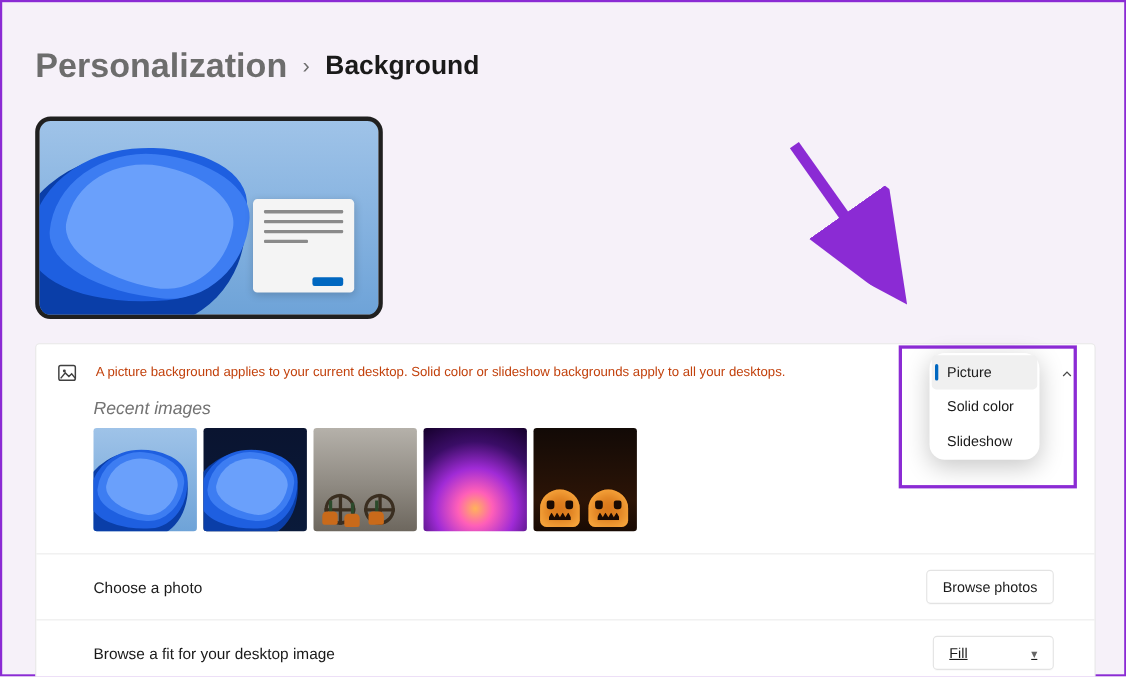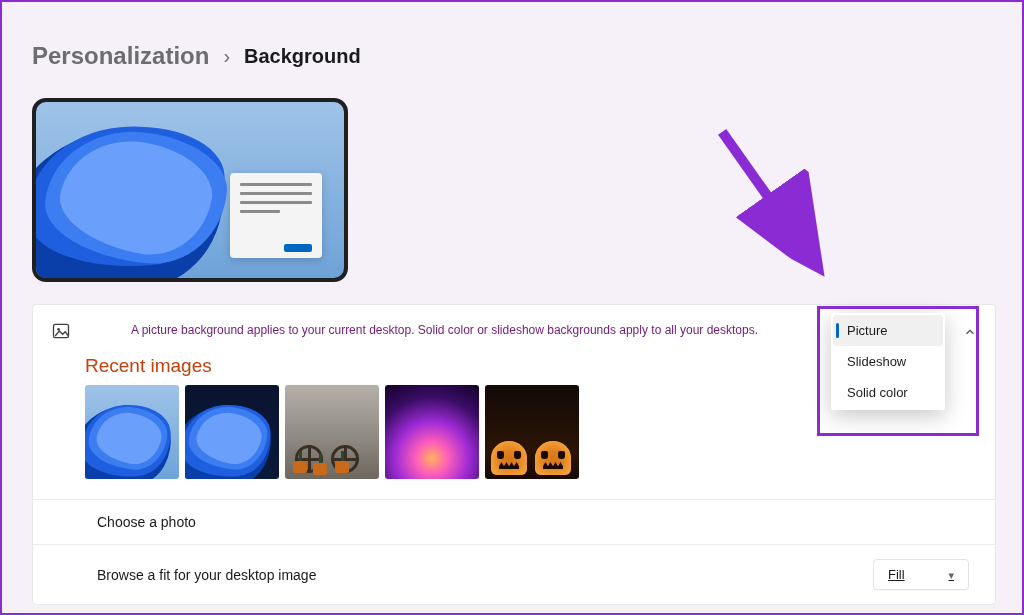--- a/index.html
+++ b/index.html
@@ -1,53 +1,53 @@
 <!DOCTYPE html>
 <html><head>
   <meta charset="utf-8">
   <style>
     * { margin: 0; padding: 0; box-sizing: border-box; font-family: 'Segoe UI', Tahoma, sans-serif; }
     body { background: #f6f1f9; width: 1024px; height: 615px; overflow: hidden; position: relative; }
     .page { border: 2px solid #8b2bd4; width: 1024px; height: 615px; background: #f6f1f9; padding: 40px 30px 30px 30px; position: relative; }
     .breadcrumb { display: flex; align-items: center; gap: 14px; margin-bottom: 28px; }
-    .crumb-parent { font-size: 24px; font-weight: 600; color: #6d6d6d; }
+    .crumb-parent { font-size: 31px; font-weight: 600; color: #6d6d6d; }
     .crumb-sep { font-size: 20px; color: #6d6d6d; }
-    .crumb-current { font-size: 20px; font-weight: 600; color: #1a1a1a; }
+    .crumb-current { font-size: 24px; font-weight: 600; color: #1a1a1a; }
 
     .preview-monitor { width: 316px; height: 184px; border: 4px solid #202020; border-radius: 14px; background: linear-gradient(180deg,#9fc3e8 0%, #6ea3d8 100%); position: relative; overflow: hidden; }
     .bloom { position: absolute; left: -20px; top: 0; width: 260px; height: 184px; }
     .layer { position: absolute; border-radius: 50% 50% 40% 60% / 60% 40% 60% 40%; }
     .l1 { width: 220px; height: 160px; background: #0a3ea8; left: -10px; top: 30px; transform: rotate(-10deg);}
     .l2 { width: 200px; height: 140px; background: #1e5fe0; left: 10px; top: 25px; transform: rotate(-5deg);}
     .l3 { width: 180px; height: 130px; background: #3d7df2; left: 30px; top: 30px; transform: rotate(5deg);}
     .l4 { width: 150px; height: 110px; background: #6aa0fb; left: 45px; top: 40px; transform: rotate(10deg);}
     .doc-card { position: absolute; right: 22px; bottom: 20px; width: 92px; height: 85px; background: #f4f4f4; border-radius: 4px; box-shadow: 0 2px 8px rgba(0,0,0,.18); padding: 10px 10px 6px; display:flex; flex-direction:column; justify-content:space-between;}
     .doc-line { height: 3px; background: #8a8a8a; margin-bottom: 6px; border-radius:1px;}
     .doc-line.short { width: 55%; }
     .doc-btn { align-self:flex-end; width: 28px; height: 8px; background: #0067c0; border-radius: 2px; }
 
     .panel { background: #fff; border: 1px solid #e8e8e8; border-radius: 4px; margin-top: 22px; width: 964px; }
     .sec { border-bottom: 1px solid #ececec; }
     .sec-head { display:flex; align-items:flex-start; padding: 14px 20px 14px 18px; position: relative; }
     .pic-icon { width: 20px; height: 20px; flex: 0 0 20px; margin-top: 2px; }
     .sec-titles { margin-left: 16px; flex: 1; }
     .t1 { font-size: 14px; color: #1a1a1a; }
-    .t2 { font-size: 12px; color: #701a75; margin-top: 4px; margin-left: 44px; }
+    .t2 { font-size: 12px; color: #c2410c; margin-top: 4px; }
 
     .dropdown-area { position: absolute; right: 18px; top: 8px; display:flex; align-items:flex-start; gap: 18px; }
-    .dropdown { width: 114px; background: #fff; border-radius: 2px; box-shadow: 0 6px 22px rgba(0,0,0,.22); padding: 2px; }
+    .dropdown { width: 100px; background: #fff; border-radius: 14px; box-shadow: 0 6px 22px rgba(0,0,0,.22); padding: 2px; }
     .dd-item { font-size: 13px; padding: 8px 12px 8px 14px; border-radius: 4px; cursor: pointer; position: relative; color: #1b1b1b; }
     .dd-item.sel { background: #f0f0f0; }
     .dd-item.sel::before { content:''; position:absolute; left:3px; top:8px; bottom:8px; width:3px; background:#0067c0; border-radius: 2px; }
     .chev { margin-top: 12px; cursor:pointer; color:#4b4b4b; }
 
     .dd-highlight { position:absolute; border: 3px solid #8b2bd4; pointer-events:none; right: -2px; top: -7px; width: 162px; height: 130px; z-index: 5;}
 
     .recent { padding: 0 20px 20px 52px; }
-    .recent-label { font-size: 19px; color: #c2410c; margin-bottom: 8px; }
+    .recent-label { font-size: 16px; color: #737373; margin-bottom: 8px; font-style: italic; }
     .thumbs { display:flex; gap: 6px; }
     .thumb { width: 94px; height: 94px; border-radius: 3px; position: relative; overflow: hidden; cursor:pointer; }
     .th1 { background: linear-gradient(180deg,#9fc3e8,#6ea3d8); }
     .th2 { background: linear-gradient(180deg,#0a1430,#0a1a3a); }
     .th3 { background: linear-gradient(180deg,#b5b1aa 0%,#8f8a82 55%,#6d675e 100%); }
     .th4 { background: radial-gradient(circle at 50% 78%, #ffb35a 0%, #ff5fb8 18%, #a02bd6 42%, #3a0d66 70%, #15002b 100%); }
     .th5 { background: linear-gradient(180deg,#120a06 0%, #2c1406 70%, #180a03 100%); }
     .mini-bloom { position:absolute; left:-8px; top:8px; width:110px; height:90px; }
     .mb { position:absolute; border-radius: 50% 50% 40% 60% / 60% 40% 60% 40%; }
     .mb1 { width:100px;height:80px;background:#0a3ea8;left:-5px;top:14px;transform:rotate(-10deg);}    
@@ -63,24 +63,24 @@
     .pstm{width:3px;height:10px;background:#2b4a2b;}
     .ptop{width:14px;height:12px;background:#c96a1a;border-radius:4px 4px 2px 2px;}
     .p1{left:8px;} .p2{left:28px;bottom:2px;} .p3{left:50px;}
     .jack { position:absolute; bottom:4px; width:36px; height:34px; background:#d9771a; border-radius:50% 50% 6px 6px; }
     .jack::before{content:'';position:absolute;left:6px;top:10px;width:7px;height:8px;background:#1a0a02;border-radius:2px 2px 3px 3px;}
     .jack::after{content:'';position:absolute;right:6px;top:10px;width:7px;height:8px;background:#1a0a02;border-radius:2px 2px 3px 3px;}
     .jmouth{position:absolute;left:8px;bottom:6px;width:20px;height:7px;background:#1a0a02;clip-path:polygon(0 60%,12% 0,25% 60%,37% 0,50% 60%,63% 0,75% 60%,88% 0,100% 60%,100% 100%,0 100%);}    
     .jglow { box-shadow: inset 0 0 14px 2px #ffb347; }
     .j1{left:6px;} .j2{left:50px;}
 
-    .row { display:flex; align-items:center; justify-content:space-between; padding: 14px 26px 14px 52px; margin-left: 12px; }
+    .row { display:flex; align-items:center; justify-content:space-between; padding: 14px 37px 14px 52px; }
     .row .label { font-size: 14px; color:#1a1a1a; }
     .btn { background:#fff; border:1px solid #e3e3e3; border-radius:4px; font-size:13px; padding: 7px 14px; cursor:pointer; color:#1a1a1a; box-shadow: 0 1px 0 rgba(0,0,0,.02);}    
-    .select-fit { display:flex; align-items:flex-end; justify-content:space-between; width:96px;text-decoration:underline; }
+    .select-fit { display:flex; align-items:flex-end; justify-content:space-between; width:110px;text-decoration:underline; }
     .select-fit .chv { font-size:11px; color:#666; }
 
     .arrow { position:absolute; left: 680px; top: 160px; transform: rotate(37deg); z-index: 6; }
   </style>
 </head>
 <body>
 
 <div class="page">
 
   <div class="breadcrumb">
@@ -125,22 +125,22 @@
             <circle cx="9" cy="10" r="1.6" fill="#404040"></circle>
             <path d="M5 18 L10 12 L14 16 L17 13 L21 18" fill="none" stroke="#404040" stroke-width="1.6"></path>
           </svg>
         <div class="sec-titles">
           <div class="t2">A picture background applies to your current desktop. Solid color or slideshow backgrounds apply to all your desktops.</div>
         </div>
         <div class="dropdown-area">
           <div class="dd-highlight"></div>
           <div class="dropdown">
             <div class="dd-item sel">Picture</div>
+            <div class="dd-item">Solid color</div>
             <div class="dd-item">Slideshow</div>
-            <div class="dd-item">Solid color</div>
           </div>
           <svg class="chev" width="14" height="14" viewBox="0 0 24 24">
               <path d="M6 15 L12 9 L18 15" fill="none" stroke="#4b4b4b" stroke-width="2"></path>
             </svg>
         </div>
       </div>
 
       <div class="recent">
         <div class="recent-label">Recent images</div>
         <div class="thumbs">
@@ -185,20 +185,21 @@
                 <div class="jmouth"></div>
               </div>
           </div>
         </div>
       </div>
     </div>
 
     <div class="sec">
       <div class="row">
         <div class="label">Choose a photo</div>
+        <button class="btn">Browse photos</button>
       </div>
     </div>
 
     <div>
       <div class="row">
         <div class="label">Browse a fit for your desktop image</div>
         <button class="btn select-fit">
           <span>Fill</span>
           <span class="chv">▾</span>
         </button>

